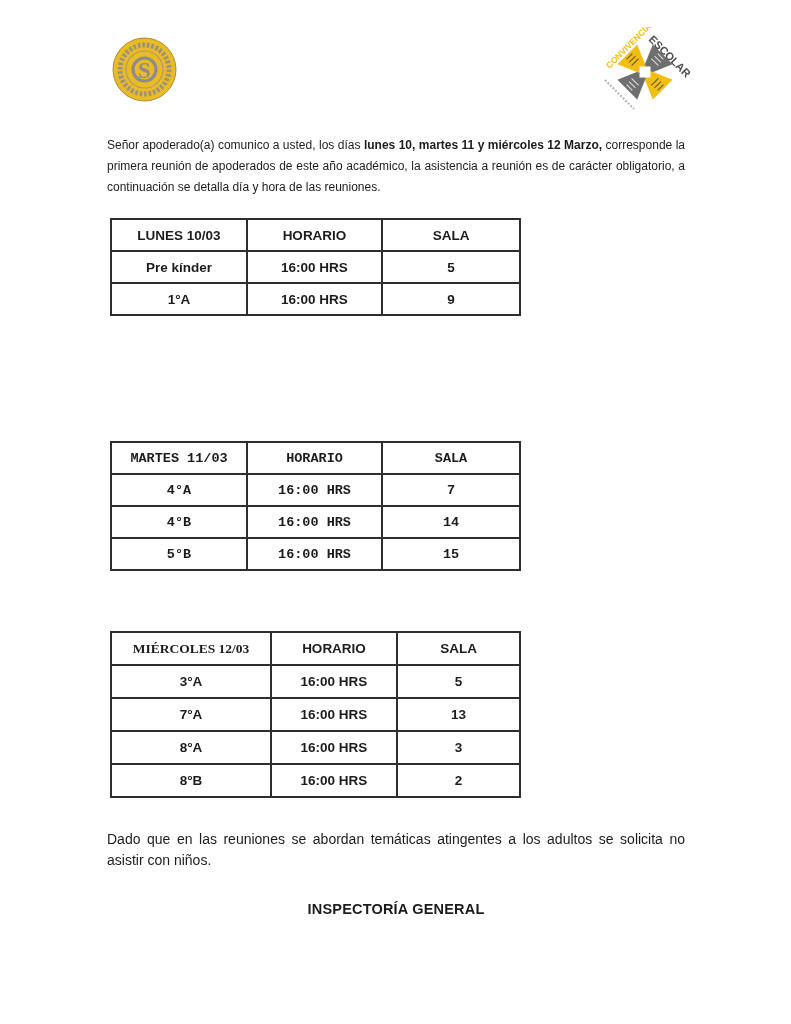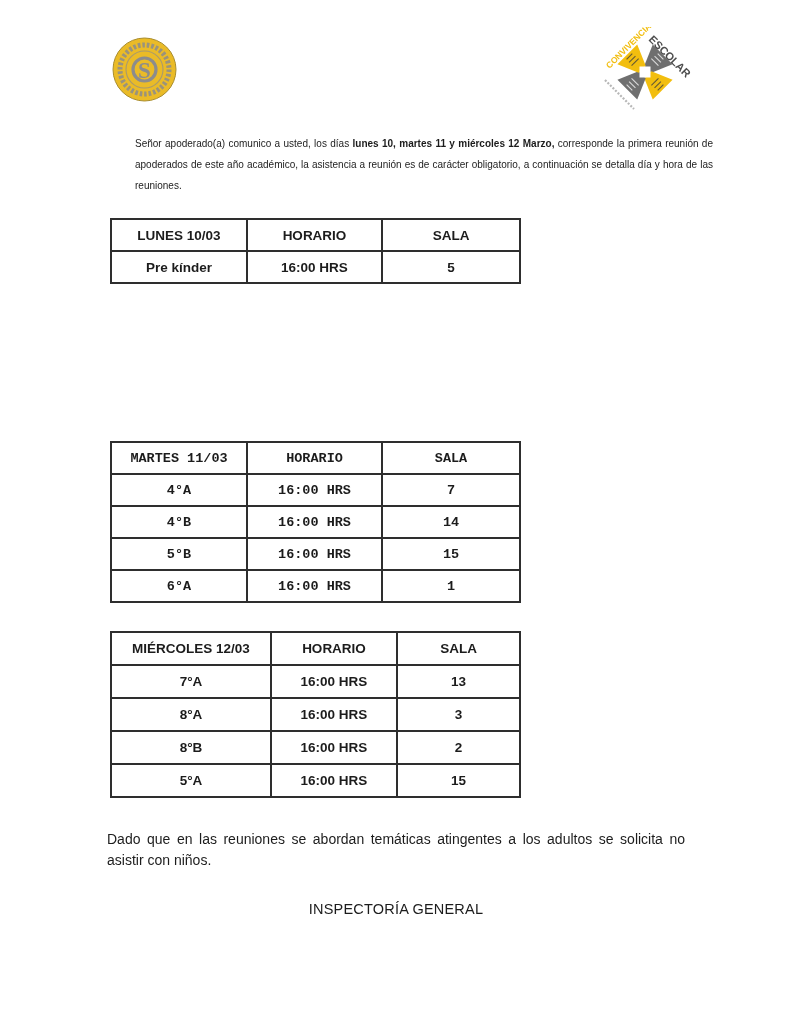--- a/index.html
+++ b/index.html
@@ -9,50 +9,50 @@
   }
   .page{position:absolute;inset:0;background:#ffffff;}
 
   
   .logo-left{position:absolute;left:111px;top:36px;width:67px;height:67px;}
   .logo-right{position:absolute;left:598px;top:27px;width:94px;height:90px;}
 
   
   .intro{
     position:absolute;left:107px;top:123px;width:578px;
-    font-size:10px;line-height:21px;text-align:justify;margin-left:28px;
+    font-size:12px;line-height:21px;text-align:justify;
   }
   .intro b{font-weight:bold;}
   .closing{
     position:absolute;left:107px;top:815px;width:578px;
     font-size:14px;line-height:21px;text-align:justify;
   }
   .signature{
     position:absolute;left:107px;top:901px;width:578px;
-    text-align:center;font-weight:normal;font-size:14.5px;letter-spacing:.2px;
+    text-align:center;font-weight:bold;font-size:14.5px;letter-spacing:.2px;
   }
 
   
   table.sched{
     position:absolute;left:110px;border-collapse:collapse;table-layout:fixed;
     width:403px;background:#fff;border-radius:26px;
   }
   table.sched th,table.sched td{
     border:2px solid #2e2e2e;font-weight:bold;text-align:center;
     vertical-align:middle;font-size:13.5px;padding:0;color:#1c1c1c;
   }
   table.sched tr{height:32px;}
   #table-lunes{top:218px;}
   #table-martes{top:441px;font-family:Liberation Mono, monospace;}
   #table-miercoles{top:631px;}
   #table-miercoles tr{height:33px;}
   #table-lunes th:nth-child(1),#table-martes th:nth-child(1){width:134px;}
   #table-lunes th:nth-child(2),#table-martes th:nth-child(2){width:133px;}
   #table-lunes th:nth-child(3),#table-martes th:nth-child(3){width:136px;}
-  #table-miercoles th:nth-child(1){width:158px;}
+  #table-miercoles th:nth-child(1){width:158px;font-family:Liberation Serif, serif;}
   #table-miercoles th:nth-child(2){width:124px;}
   #table-miercoles th:nth-child(3){width:121px;}
 </style>
 </head>
 <body>
 
 <div class="page">
 
   <div class="logo-left">
     <svg width="67" height="67" viewBox="0 0 67 67">
@@ -114,20 +114,25 @@
           <th>HORARIO</th>
           <th>SALA</th>
         </tr>
       </thead>
       <tbody>
         <tr>
           <td>Pre kínder</td>
           <td>16:00 HRS</td>
           <td>5</td>
         </tr>
+        <tr>
+          <td>1°A</td>
+          <td>16:00 HRS</td>
+          <td>9</td>
+        </tr>
       </tbody>
     </table>
   <table class="sched" id="table-martes">
       <thead>
         <tr>
           <th>MARTES 11/03</th>
           <th>HORARIO</th>
           <th>SALA</th>
         </tr>
       </thead>
@@ -140,56 +145,51 @@
         <tr>
           <td>4°B</td>
           <td>16:00 HRS</td>
           <td>14</td>
         </tr>
         <tr>
           <td>5°B</td>
           <td>16:00 HRS</td>
           <td>15</td>
         </tr>
-        <tr>
-          <td>6°A</td>
-          <td>16:00 HRS</td>
-          <td>1</td>
-        </tr>
       </tbody>
     </table>
   <table class="sched" id="table-miercoles">
       <thead>
         <tr>
           <th>MIÉRCOLES 12/03</th>
           <th>HORARIO</th>
           <th>SALA</th>
         </tr>
       </thead>
       <tbody>
+        <tr>
+          <td>3°A</td>
+          <td>16:00 HRS</td>
+          <td>5</td>
+        </tr>
         <tr>
           <td>7°A</td>
           <td>16:00 HRS</td>
           <td>13</td>
         </tr>
         <tr>
           <td>8°A</td>
           <td>16:00 HRS</td>
           <td>3</td>
         </tr>
         <tr>
           <td>8°B</td>
           <td>16:00 HRS</td>
           <td>2</td>
         </tr>
-        <tr>
-          <td>5°A</td>
-          <td>16:00 HRS</td>
-          <td>15</td>
-        </tr>
       </tbody>
     </table>
 
   <p class="closing">Dado que en las reuniones se abordan temáticas atingentes a los adultos se solicita no asistir con niños.</p>
 
   <div class="signature">INSPECTORÍA GENERAL</div>
 
 </div>
 
 </body></html>

